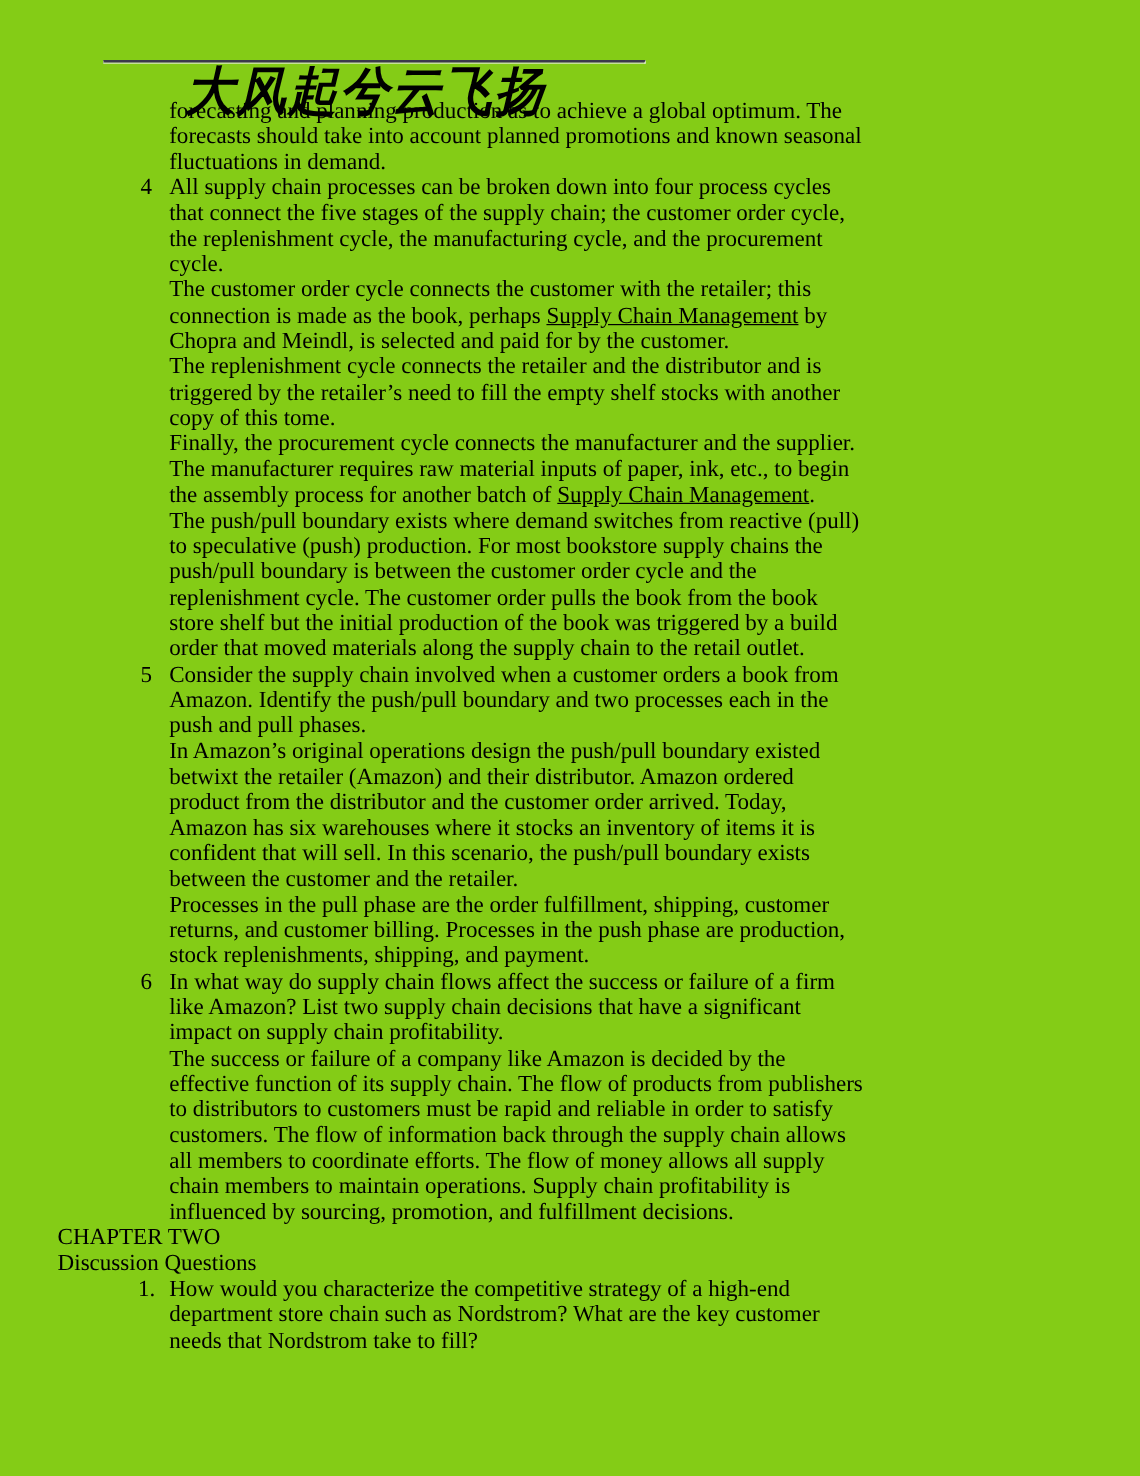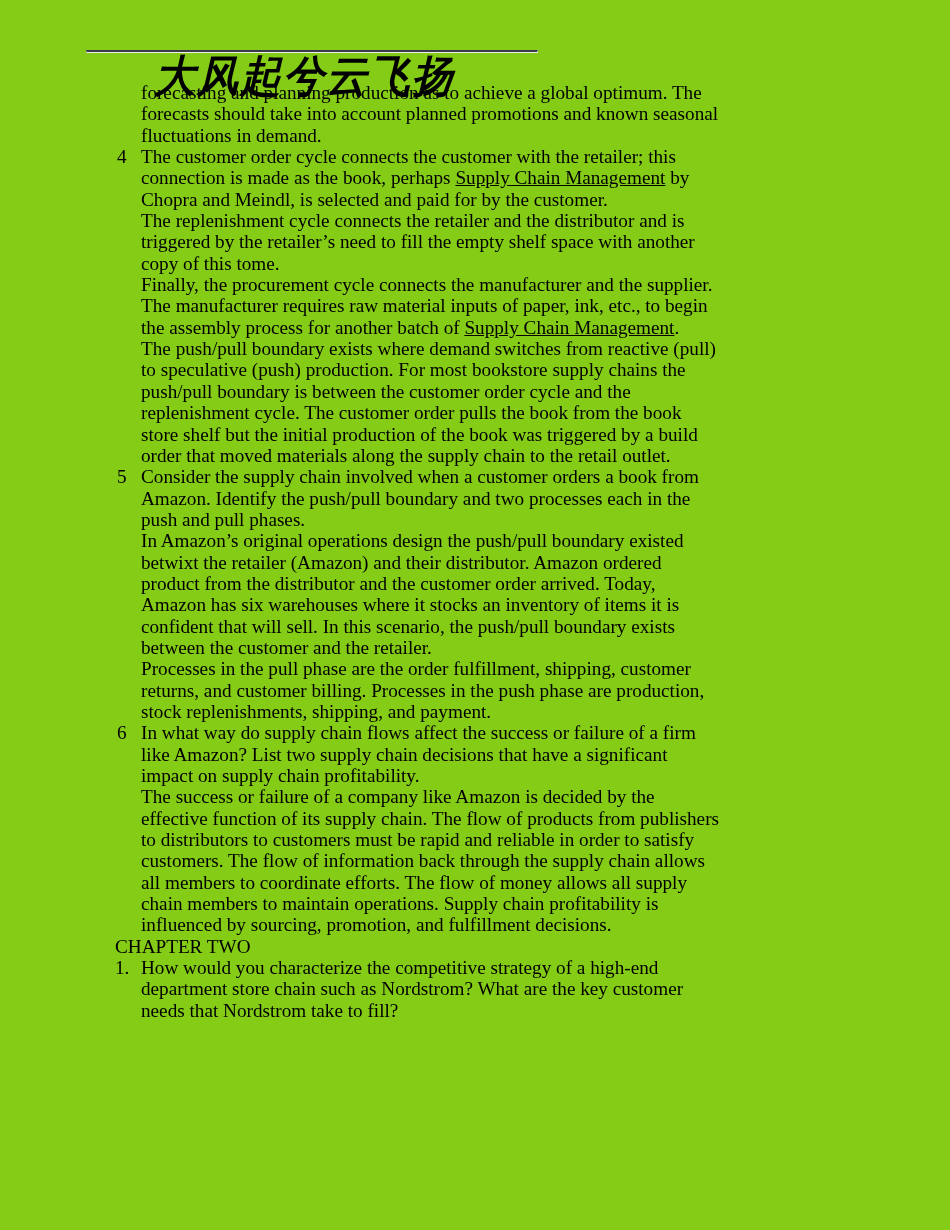--- a/index.html
+++ b/index.html
@@ -87,21 +87,21 @@
     position: absolute;
     left: 0;
     top: 0;
     width: 20px;
     text-align: left;
     color: #000000;
   }
 
   
   .para.gutter {
-    margin-left: 115px;
+    margin-left: 48px;
     margin-right: 88px;
   }
 
   
   .para.numbered-dot {
     margin-left: 115px;
     margin-right: 88px;
     position: relative;
     padding-left: 26px;
   }
@@ -123,26 +123,28 @@
 <div class="page">
 
   <div class="header">
     <hr class="header-rule">
     <div class="header-calligraphy">大风起兮云飞扬</div>
   </div>
 
   <div class="content" id="doc-content">
       <p class="para plain">forecasting and planning production as to achieve a global optimum. The forecasts should take into account planned promotions and known seasonal fluctuations in demand.</p>
       <p class="para numbered"><span class="num">4</span></p>
+      <p class="para plain">All supply chain processes can be broken down into four process cycles that connect the five stages of the supply chain; the customer order cycle, the replenishment cycle, the manufacturing cycle, and the procurement cycle.</p>
       <p class="para plain"><span>The customer order cycle connects the customer with the retailer; this connection is made as the book, perhaps </span><span class="underlined">Supply Chain Management</span><span> by Chopra and Meindl, is selected and paid for by the customer.</span></p>
-      <p class="para plain">The replenishment cycle connects the retailer and the distributor and is triggered by the retailer’s need to fill the empty shelf space with another copy of this tome.</p>
+      <p class="para plain">The replenishment cycle connects the retailer and the distributor and is triggered by the retailer’s need to fill the empty shelf stocks with another copy of this tome.</p>
       <p class="para plain"><span>Finally, the procurement cycle connects the manufacturer and the supplier. The manufacturer requires raw material inputs of paper, ink, etc., to begin the assembly process for another batch of </span><span class="underlined">Supply Chain Management</span><span>.</span></p>
       <p class="para plain">The push/pull boundary exists where demand switches from reactive (pull) to speculative (push) production. For most bookstore supply chains the push/pull boundary is between the customer order cycle and the replenishment cycle. The customer order pulls the book from the book store shelf but the initial production of the book was triggered by a build order that moved materials along the supply chain to the retail outlet.</p>
       <p class="para numbered"><span class="num">5</span><span>Consider the supply chain involved when a customer orders a book from Amazon. Identify the push/pull boundary and two processes each in the push and pull phases.</span></p>
       <p class="para plain">In Amazon’s original operations design the push/pull boundary existed betwixt the retailer (Amazon) and their distributor. Amazon ordered product from the distributor and the customer order arrived. Today, Amazon has six warehouses where it stocks an inventory of items it is confident that will sell. In this scenario, the push/pull boundary exists between the customer and the retailer.</p>
       <p class="para plain">Processes in the pull phase are the order fulfillment, shipping, customer returns, and customer billing. Processes in the push phase are production, stock replenishments, shipping, and payment.</p>
       <p class="para numbered"><span class="num">6</span><span>In what way do supply chain flows affect the success or failure of a firm like Amazon? List two supply chain decisions that have a significant impact on supply chain profitability.</span></p>
       <p class="para plain">The success or failure of a company like Amazon is decided by the effective function of its supply chain.  The flow of products from publishers to distributors to customers must be rapid and reliable in order to satisfy customers. The flow of information back through the supply chain allows all members to coordinate efforts. The flow of money allows all supply chain members to maintain operations. Supply chain profitability is influenced by sourcing, promotion, and fulfillment decisions.</p>
       <p class="para gutter">CHAPTER TWO</p>
+      <p class="para gutter">Discussion Questions</p>
       <p class="para numbered-dot"><span class="num">1.</span><span>How would you characterize the competitive strategy of a high-end department store chain such as Nordstrom? What are the key customer needs that Nordstrom take to fill?</span></p>
     </div>
 
 </div>
 
 </body></html>

